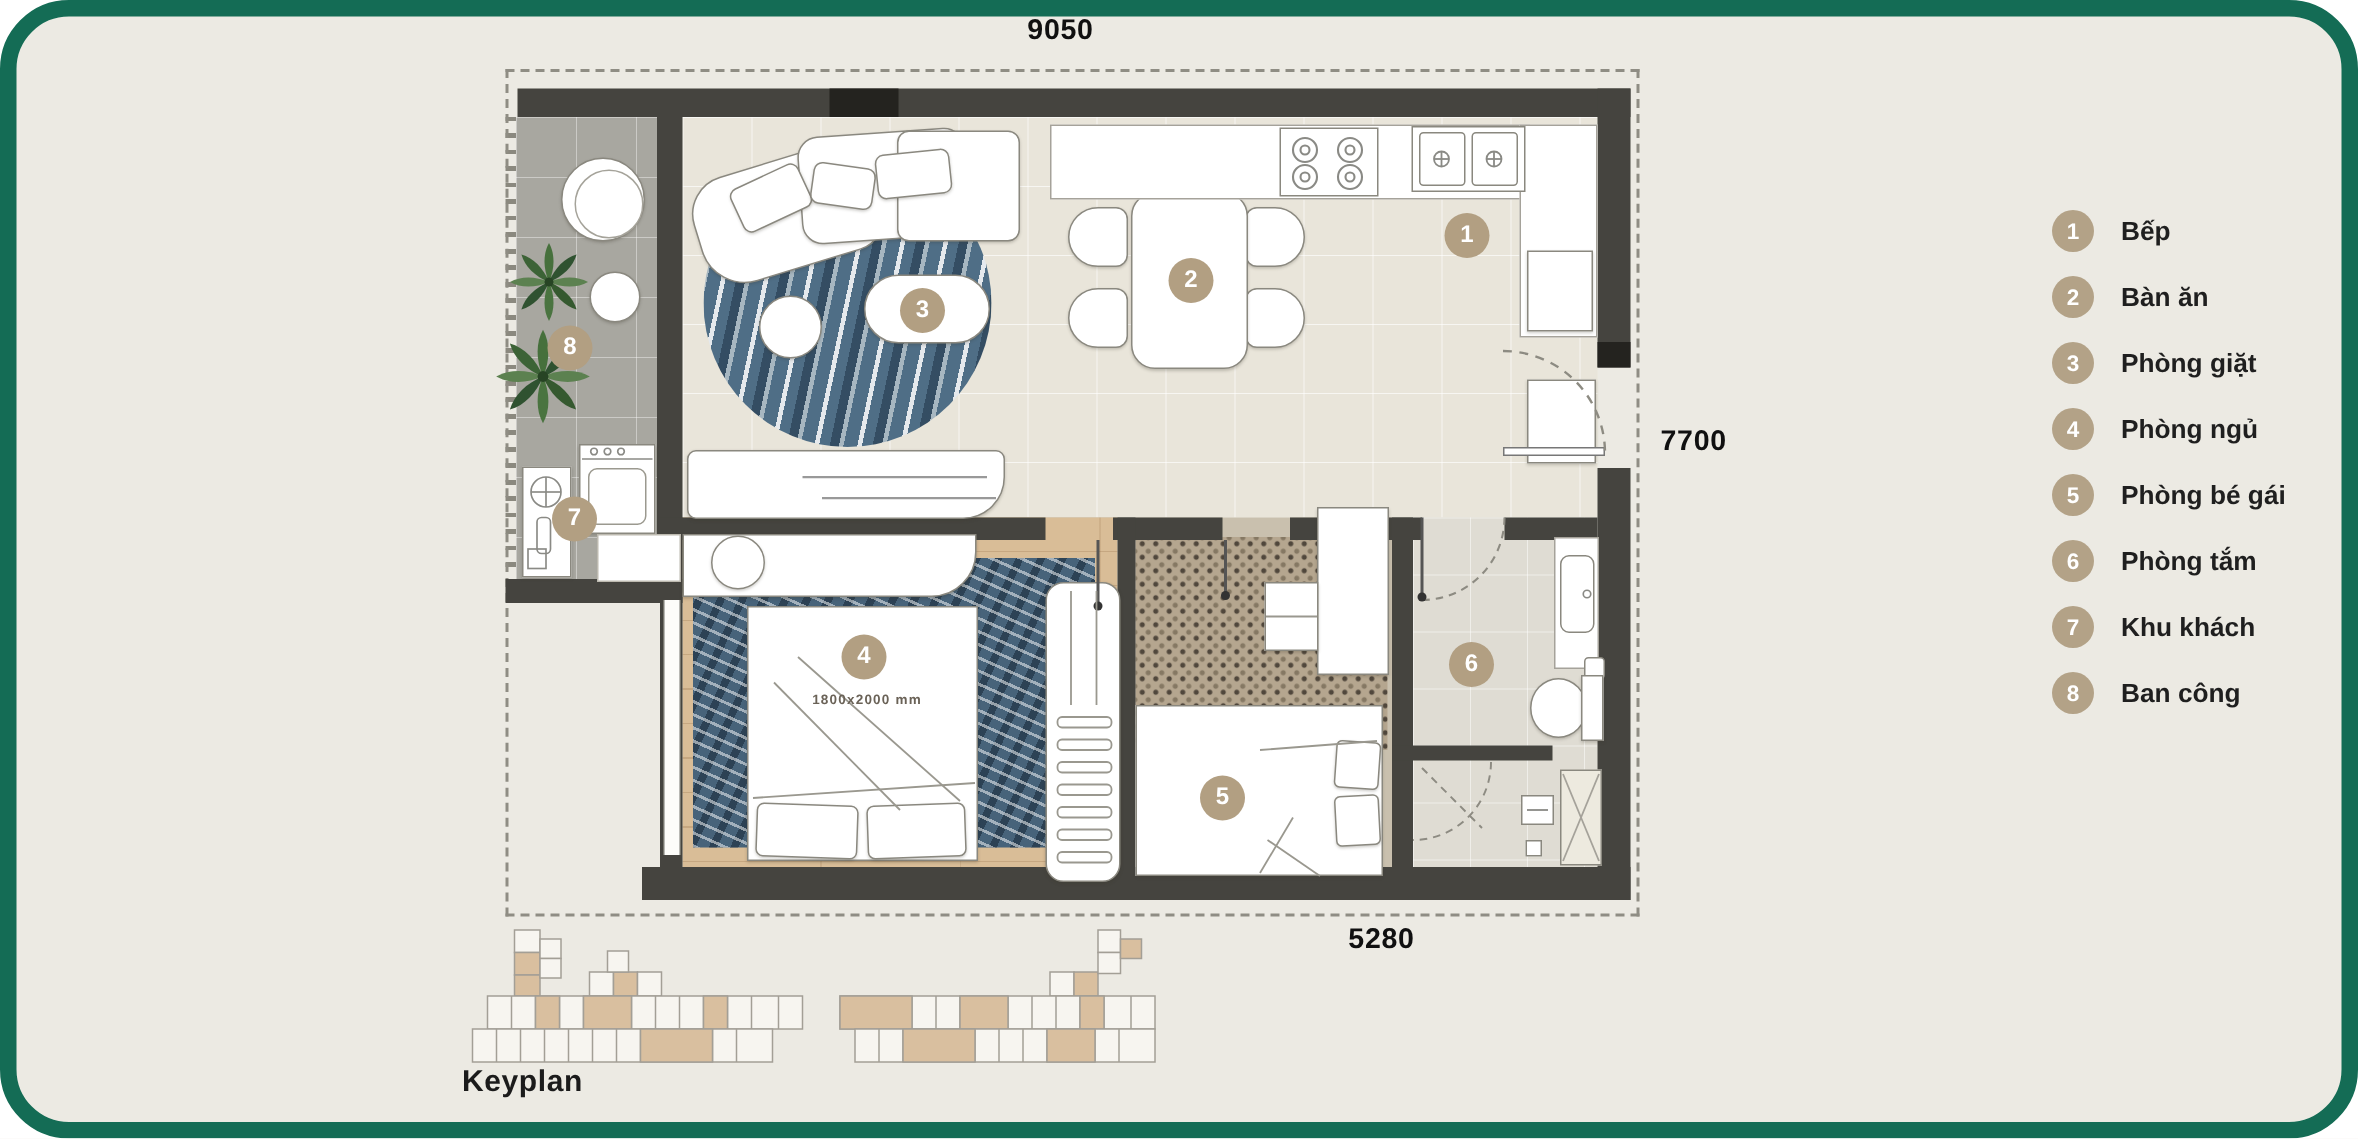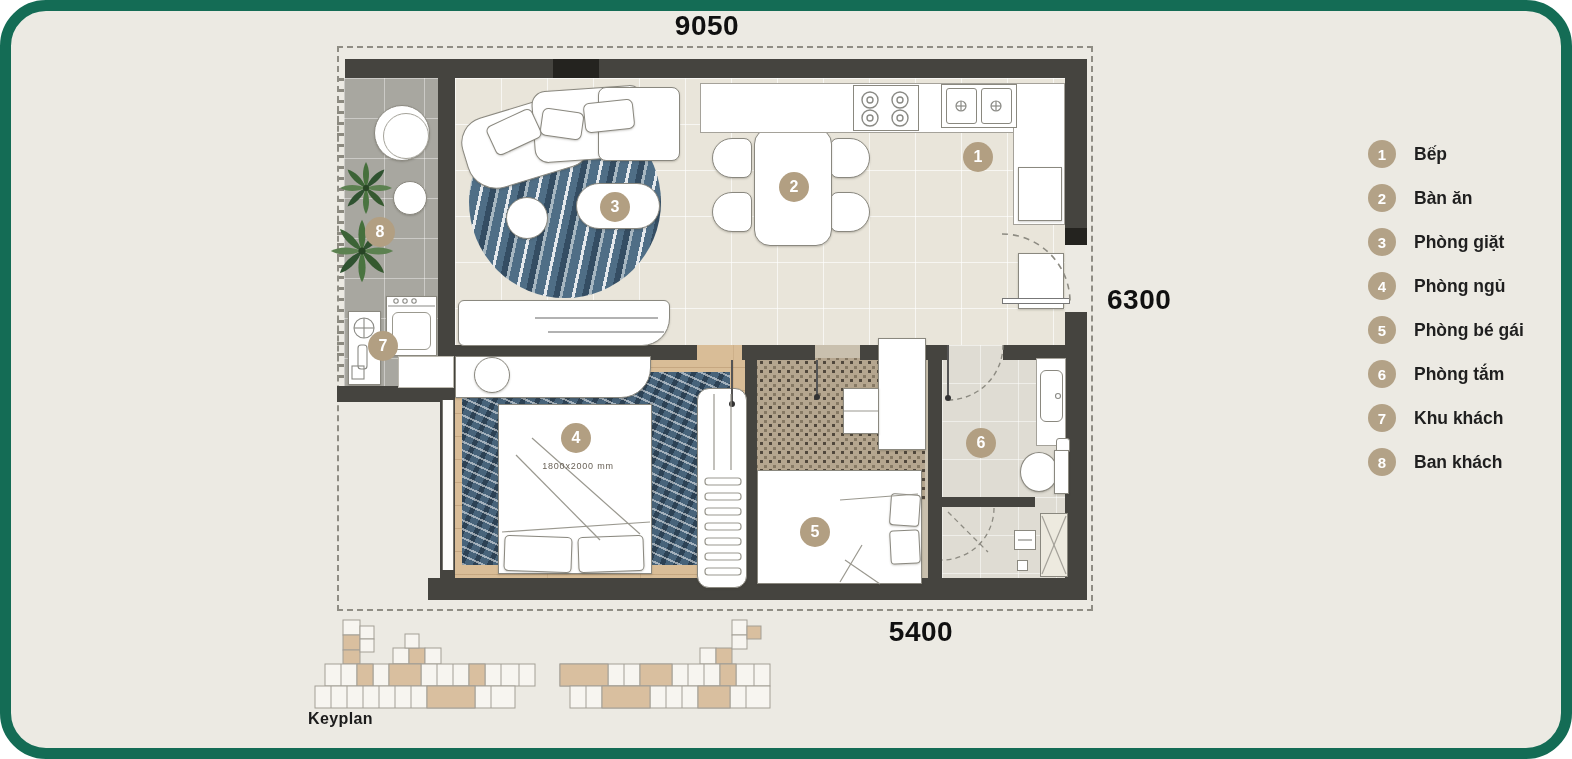--- a/index.html
+++ b/index.html
@@ -1,20 +1,20 @@
 <!DOCTYPE html>
 <html><head>
 <meta charset="utf-8">
 <style>
   html,body{margin:0;padding:0;background:#ffffff;}
   .page{position:relative;width:1572px;height:759px;background:#ffffff;
         font-family:"Liberation Sans",sans-serif;overflow:hidden;}
   .panel{position:absolute;left:0;top:0;width:1550px;height:737px;
          border:11px solid #146C55;border-radius:46px;background:#ECEAE3;}
-  .abs{position:absolute;}
+  .abs{position:absolute;font-weight:bold;}
   
   .plan *{position:absolute;box-sizing:border-box;}
   .boundary{left:337px;top:46px;width:756px;height:565px;border:2px dashed #8f8d84;z-index:1;}
   .floor{z-index:1;}
   .f-balcony{left:344px;top:78px;width:94px;height:308px;background:#a8a7a0;
      background-image:linear-gradient(rgba(255,255,255,.4) 1px,transparent 1px),
        linear-gradient(90deg,rgba(255,255,255,.4) 1px,transparent 1px);background-size:40px 40px;}
   .railing{left:337px;top:78px;width:7px;height:308px;
      background:repeating-linear-gradient(180deg,#8b897f 0 3px,transparent 3px 11px);}
   .f-living{left:455px;top:78px;width:610px;height:267px;background:#e9e5da;
@@ -38,47 +38,47 @@
      background-image:radial-gradient(circle,#50473c 1.4px,transparent 2px),
        radial-gradient(circle,#857863 1.4px,transparent 2px);
      background-size:9px 9px,9px 9px;background-position:0 0,4px 5px;}
   .wall{background:#45443f;z-index:3;}
   .wall-dark{background:#24231f;z-index:3;}
   .win{background:#fdfdfa;border-left:1.5px solid #77766e;border-right:1.5px solid #77766e;z-index:4;}
   .w{background:#ffffff;border:1.5px solid #8a887f;z-index:4;box-shadow:0 1px 2px rgba(60,55,45,.25);}
   .nb{box-shadow:none;}
   .badge{width:30px;height:30px;border-radius:50%;background:#b29f82;color:#fff;
      font-weight:bold;font-size:16px;display:flex;align-items:center;justify-content:center;z-index:6;}
-  .dim{color:#101010;font-weight:bold;font-size:28px;z-index:7;letter-spacing:.5px;}
+  .dim{color:#101010;font-weight:bold;font-size:19px;z-index:7;letter-spacing:.5px;}
   .bed-size{left:508px;top:461px;width:140px;text-align:center;font-size:9px;color:#6a6257;
      letter-spacing:.8px;z-index:6;}
   .plan-svg{left:0;top:0;width:1572px;height:759px;z-index:5;pointer-events:none;}
   
   .legend{position:absolute;left:1368px;top:140px;z-index:8;}
   .legend-item{display:flex;align-items:center;height:28px;margin-bottom:16px;}
   .legend-circle{width:28px;height:28px;border-radius:50%;background:#b3a287;color:#fff;
      font-weight:bold;font-size:15px;display:flex;align-items:center;justify-content:center;flex:0 0 28px;}
   .legend-label{margin-left:18px;font-size:17.5px;font-weight:bold;color:#1f1f1f;white-space:nowrap;}
   
-  .keyplan-label{position:absolute;left:308px;top:710px;font-size:16px;font-weight:bold;color:#1b1b1b;
+  .keyplan-label{position:absolute;left:308px;top:710px;font-size:20px;font-weight:bold;color:#1b1b1b;
      letter-spacing:.4px;z-index:8;}
 </style>
 </head>
 <body>
 
 <div class="page">
   <div class="panel"></div>
 
   <div class="plan">
 
     <div class="boundary"></div>
 
     <div class="abs dim" style="left:617px;top:10px;width:180px;text-align:center;z-index:7;">9050</div>
-    <div class="abs dim" style="left:1107px;top:284px;z-index:7;">6300</div>
-    <div class="abs dim" style="left:831px;top:616px;width:180px;text-align:center;z-index:7;">5400</div>
+    <div class="abs dim" style="left:1107px;top:284px;z-index:7;">7700</div>
+    <div class="abs dim" style="left:831px;top:616px;width:180px;text-align:center;z-index:7;">5280</div>
 
     <div class="floor f-balcony"></div>
     <div class="railing"></div>
     <div class="floor f-living"></div>
     <div class="floor f-bed"></div>
     <div class="floor f-kids"></div>
     <div class="floor f-bath"></div>
 
     <div class="rug rug-round"></div>
     <div class="rug rug-bed"></div>
@@ -342,18 +342,18 @@
     <div class="legend-item">
       <div class="legend-circle">6</div>
       <div class="legend-label">Phòng tắm</div>
     </div>
     <div class="legend-item">
       <div class="legend-circle">7</div>
       <div class="legend-label">Khu khách</div>
     </div>
     <div class="legend-item">
       <div class="legend-circle">8</div>
-      <div class="legend-label">Ban khách</div>
+      <div class="legend-label">Ban công</div>
     </div>
   </div>
 
   <div class="keyplan-label">Keyplan</div>
 </div>
 
 </body></html>

